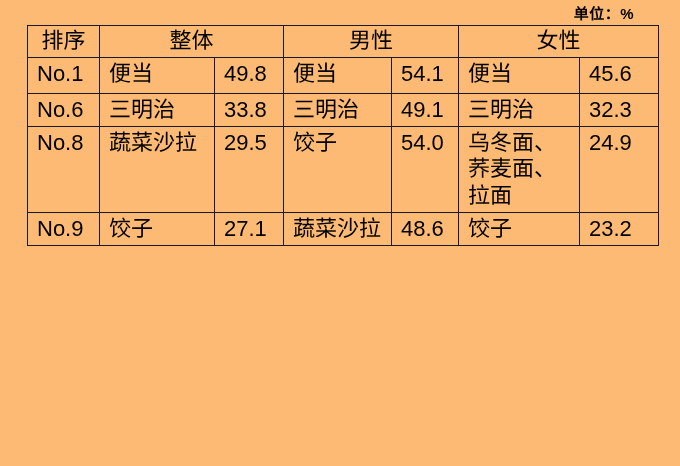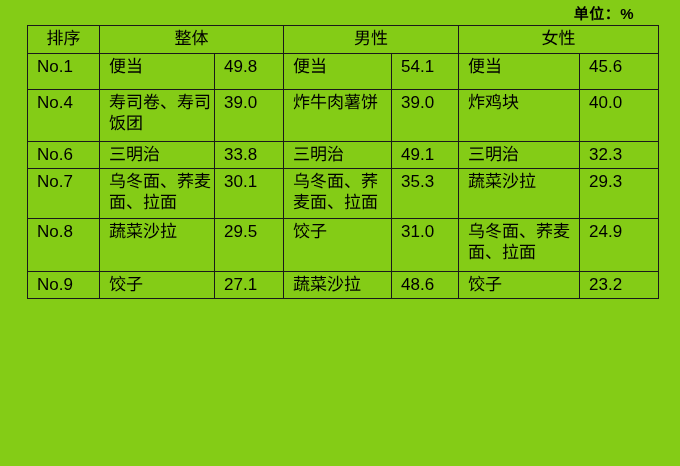--- a/index.html
+++ b/index.html
@@ -6,39 +6,39 @@
     margin: 0;
     padding: 0;
     background: #ffffff;
     font-family: "Liberation Sans", "DejaVu Sans", sans-serif;
     color: #000000;
   }
   .page {
     position: relative;
     width: 680px;
     height: 466px;
-    background: #84cc16;
+    background: #fdba74;
     overflow: hidden;
   }
   .unit-label {
     position: absolute;
     top: 2px;
     right: 46px;
     font-size: 15px;
     font-weight: bold;
     letter-spacing: 0.5px;
   }
   table.data-table {
     position: absolute;
     left: 27px;
     top: 25px;
     width: 631px;
     border-collapse: collapse;
     table-layout: fixed;
-    font-size: 17px;
+    font-size: 22px;
     line-height: 1.22;
   }
   table.data-table th,
   table.data-table td {
     border: 1.5px solid #1a1a1a;
     padding: 3px 2px 2px 9px;
     vertical-align: top;
     text-align: left;
     overflow: hidden;
     word-break: break-all;
@@ -90,53 +90,35 @@
     <tbody>
       <tr class="h36">
         <td class="rank-cell">No.1</td>
         <td class="item-cell">便当</td>
         <td class="value-cell">49.8</td>
         <td class="item-cell">便当</td>
         <td class="value-cell">54.1</td>
         <td class="item-cell">便当</td>
         <td class="value-cell">45.6</td>
       </tr>
-      <tr class="h52">
-        <td class="rank-cell">No.4</td>
-        <td class="item-cell">寿司卷、寿司饭团</td>
-        <td class="value-cell">39.0</td>
-        <td class="item-cell">炸牛肉薯饼</td>
-        <td class="value-cell">39.0</td>
-        <td class="item-cell">炸鸡块</td>
-        <td class="value-cell">40.0</td>
-      </tr>
       <tr class="h27">
         <td class="rank-cell">No.6</td>
         <td class="item-cell">三明治</td>
         <td class="value-cell">33.8</td>
         <td class="item-cell">三明治</td>
         <td class="value-cell">49.1</td>
         <td class="item-cell">三明治</td>
         <td class="value-cell">32.3</td>
       </tr>
-      <tr class="h50">
-        <td class="rank-cell">No.7</td>
-        <td class="item-cell">乌冬面、荞麦面、拉面</td>
-        <td class="value-cell">30.1</td>
-        <td class="item-cell">乌冬面、荞麦面、拉面</td>
-        <td class="value-cell">35.3</td>
-        <td class="item-cell">蔬菜沙拉</td>
-        <td class="value-cell">29.3</td>
-      </tr>
       <tr class="h53">
         <td class="rank-cell">No.8</td>
         <td class="item-cell">蔬菜沙拉</td>
         <td class="value-cell">29.5</td>
         <td class="item-cell">饺子</td>
-        <td class="value-cell">31.0</td>
+        <td class="value-cell">54.0</td>
         <td class="item-cell">乌冬面、荞麦面、拉面</td>
         <td class="value-cell">24.9</td>
       </tr>
       <tr class="h25">
         <td class="rank-cell">No.9</td>
         <td class="item-cell">饺子</td>
         <td class="value-cell">27.1</td>
         <td class="item-cell">蔬菜沙拉</td>
         <td class="value-cell">48.6</td>
         <td class="item-cell">饺子</td>

